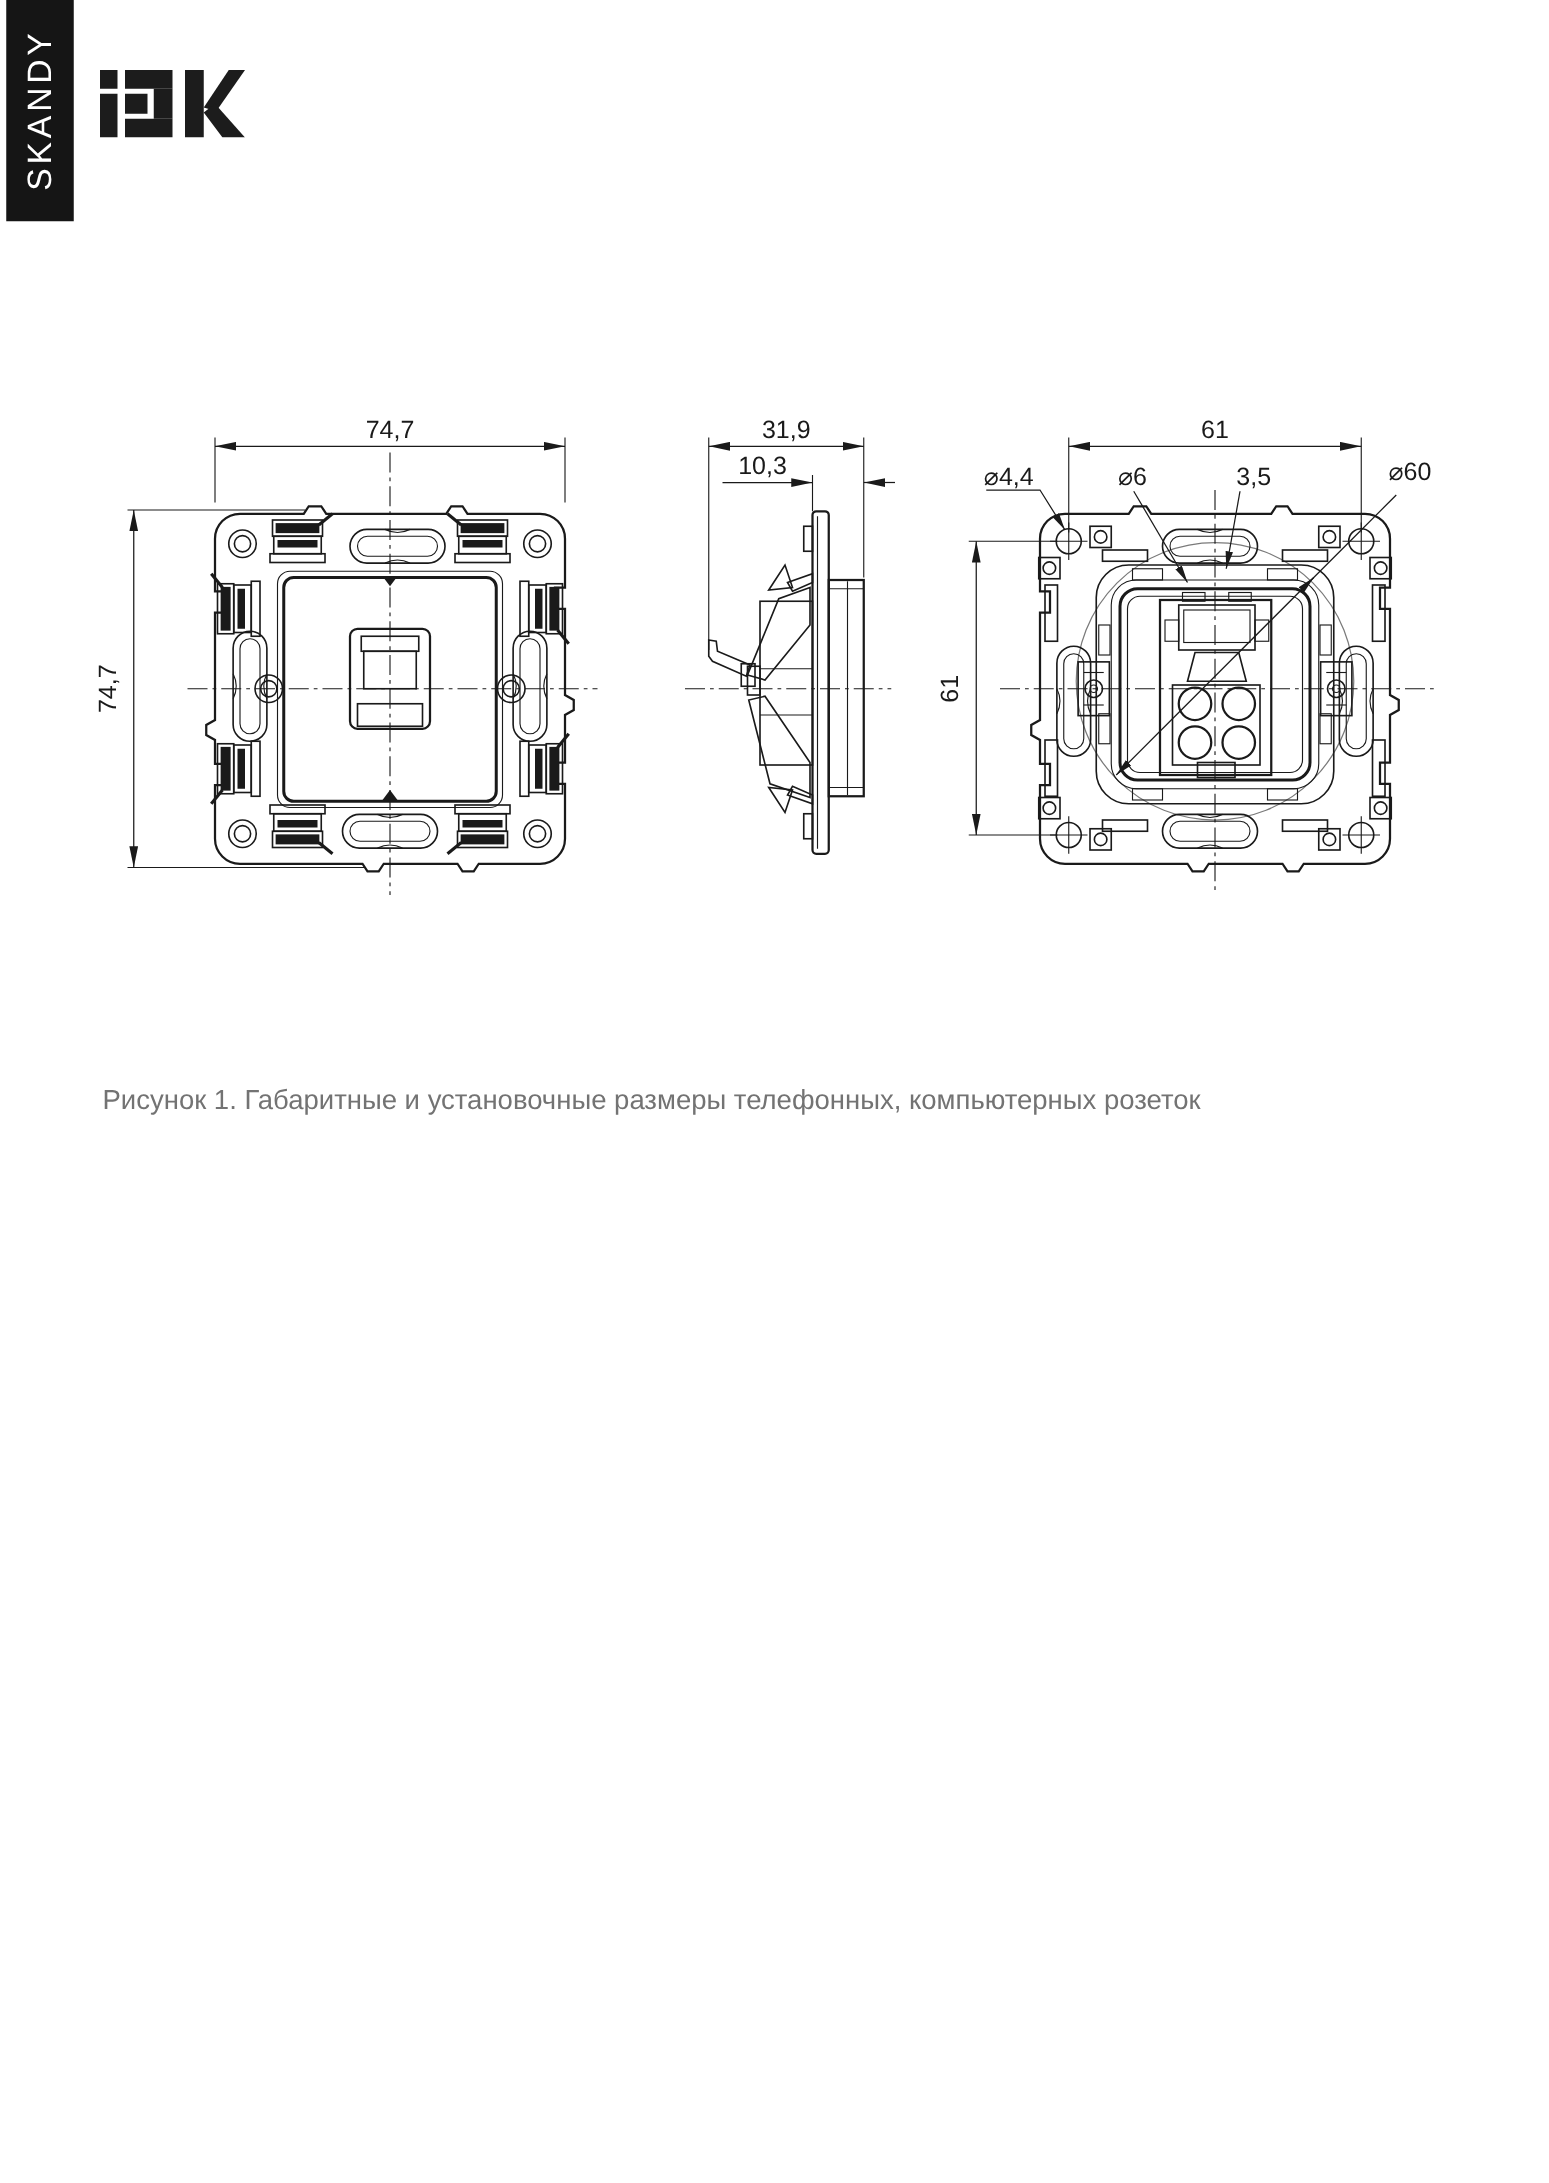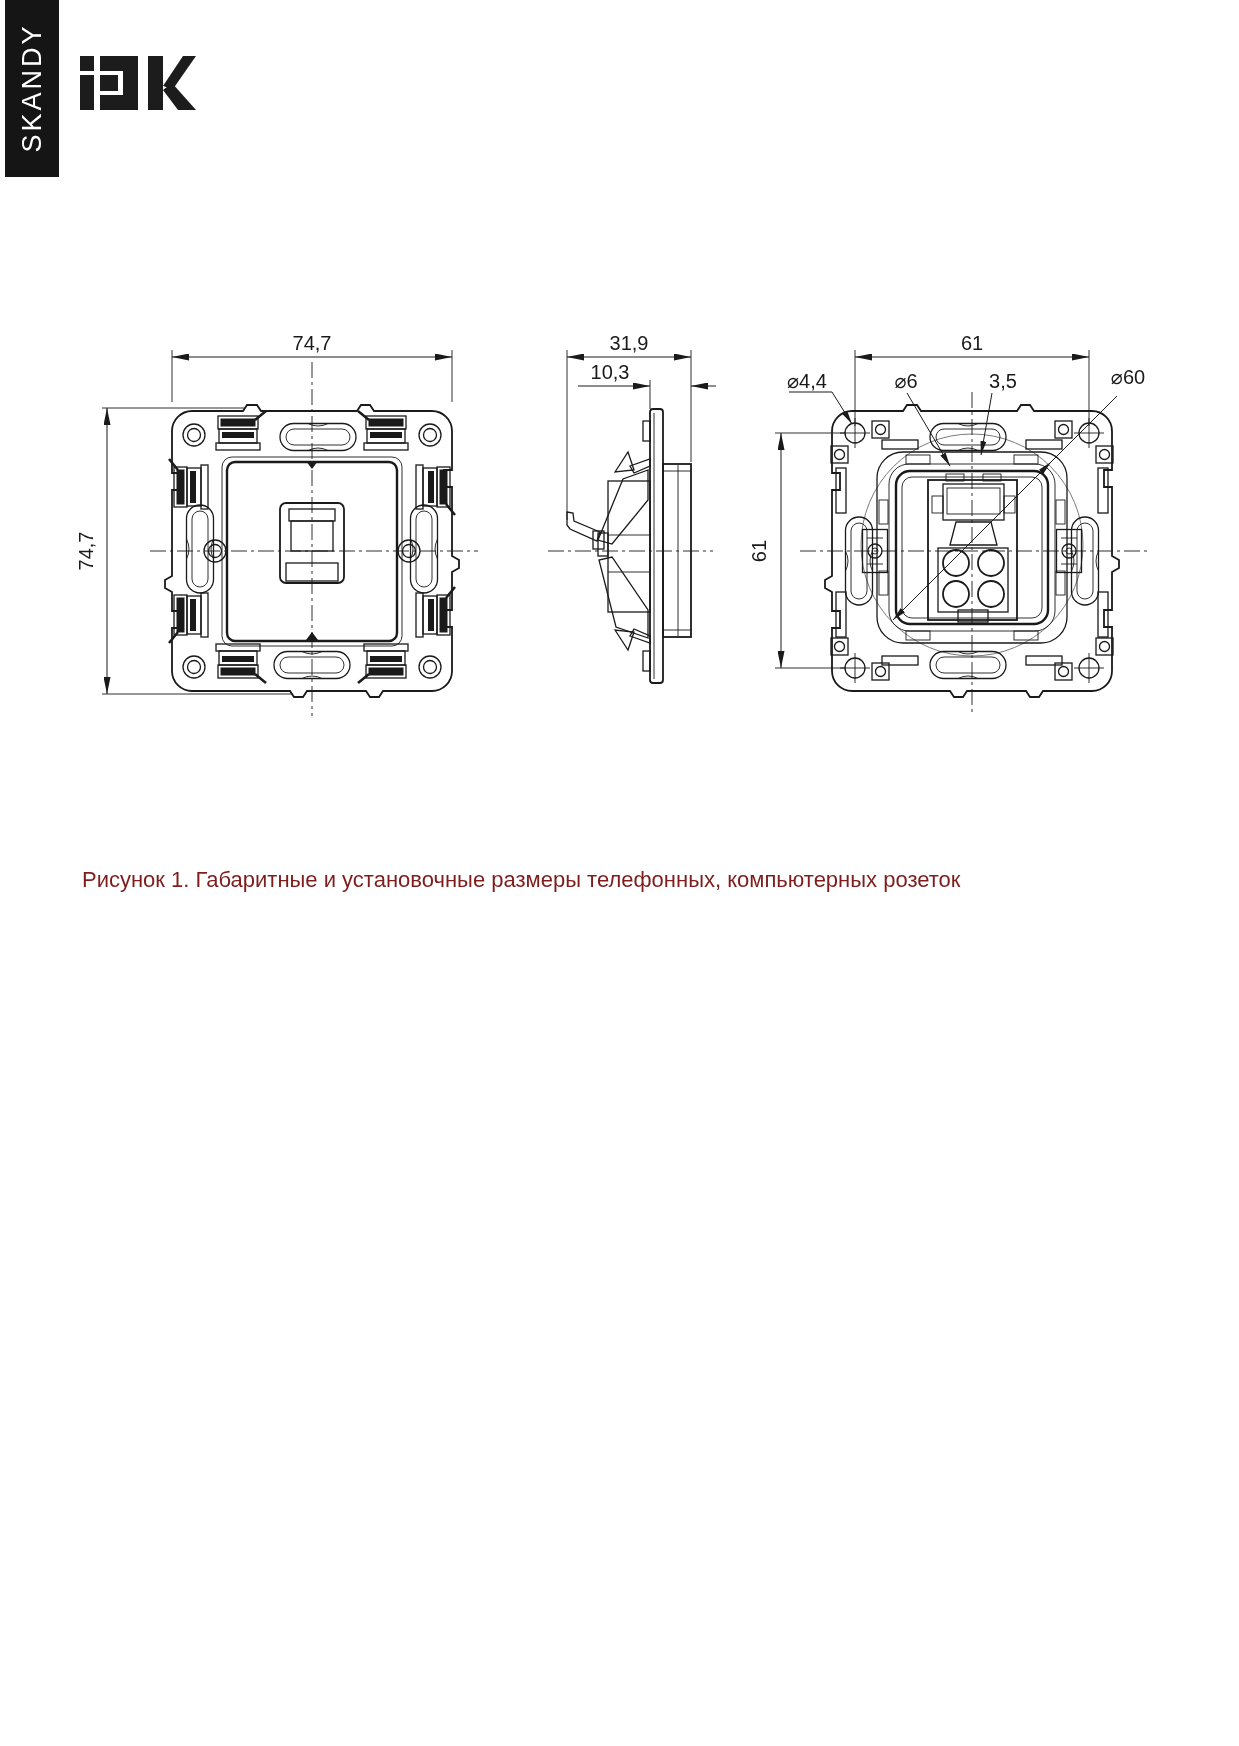--- a/index.html
+++ b/index.html
@@ -17,21 +17,21 @@
   .series-text{
     position:absolute;left:27px;top:88px;
     transform:translate(-50%,-50%) rotate(-90deg);
     color:#ffffff;font-size:27px;font-weight:400;letter-spacing:3px;
     white-space:nowrap;
   }
   .logo{position:absolute;left:80px;top:56px;}
   .drawing{position:absolute;left:0;top:0;}
   .caption{
     position:absolute;left:82px;top:866px;width:1050px;
-    color:#7f1d1d;font-size:22px;line-height:1.25;
+    color:#737373;font-size:22px;line-height:1.25;
   }
   
   .ln{stroke:#1a1a1a;fill:none;stroke-width:1.3px;}
   .ln2{stroke:#1a1a1a;fill:none;stroke-width:1.8px;}
   .lnT{stroke:#1a1a1a;fill:none;stroke-width:2.4px;}
   .thin{stroke:#1a1a1a;fill:none;stroke-width:0.9px;}
   .lite{stroke:#7a7a7a;fill:none;stroke-width:1px;}
   .dim{stroke:#1a1a1a;fill:none;stroke-width:1px;}
   .cl{stroke:#1a1a1a;fill:none;stroke-width:0.9px;stroke-dasharray:16 4 3 4;}
   .fillk{fill:#1a1a1a;stroke:none;}

